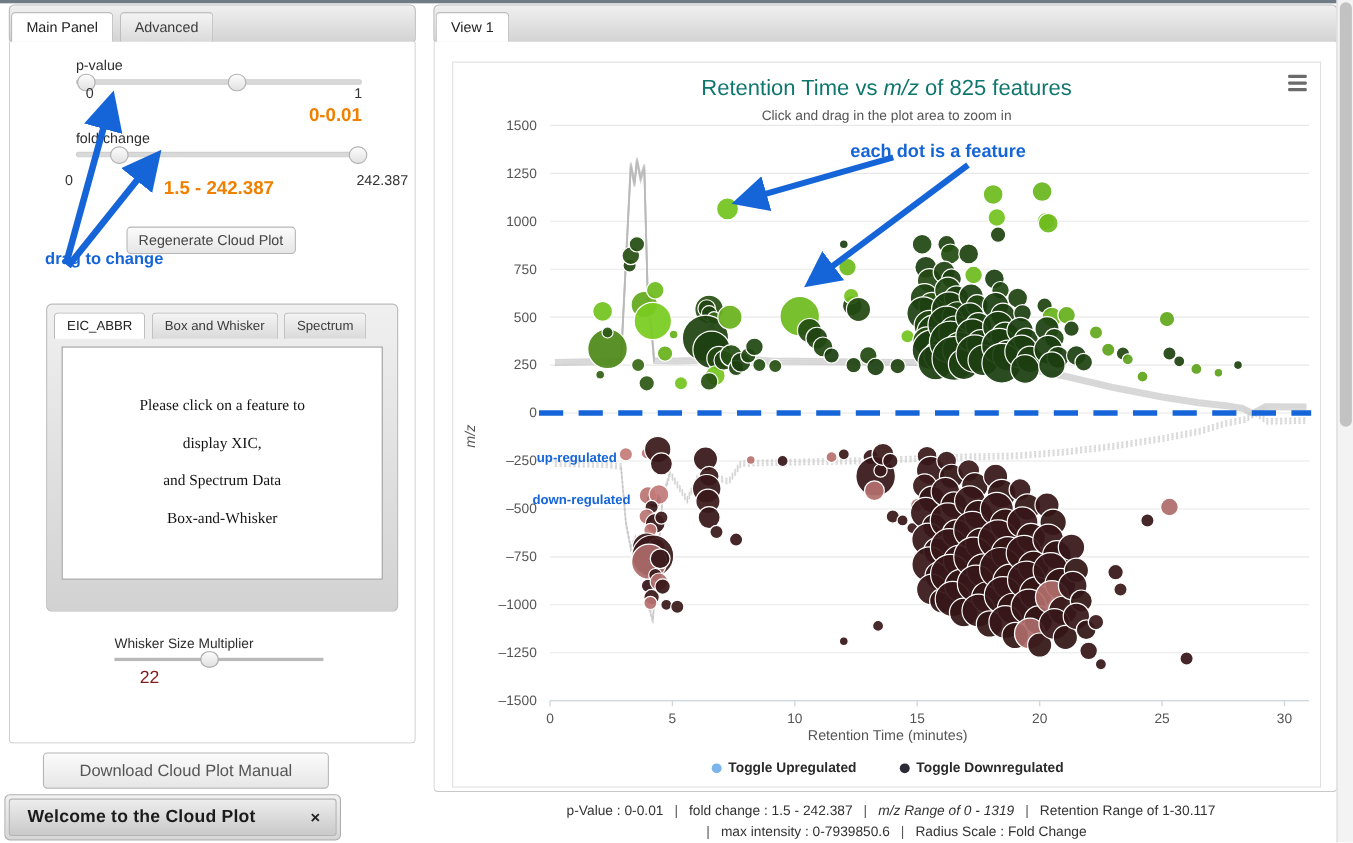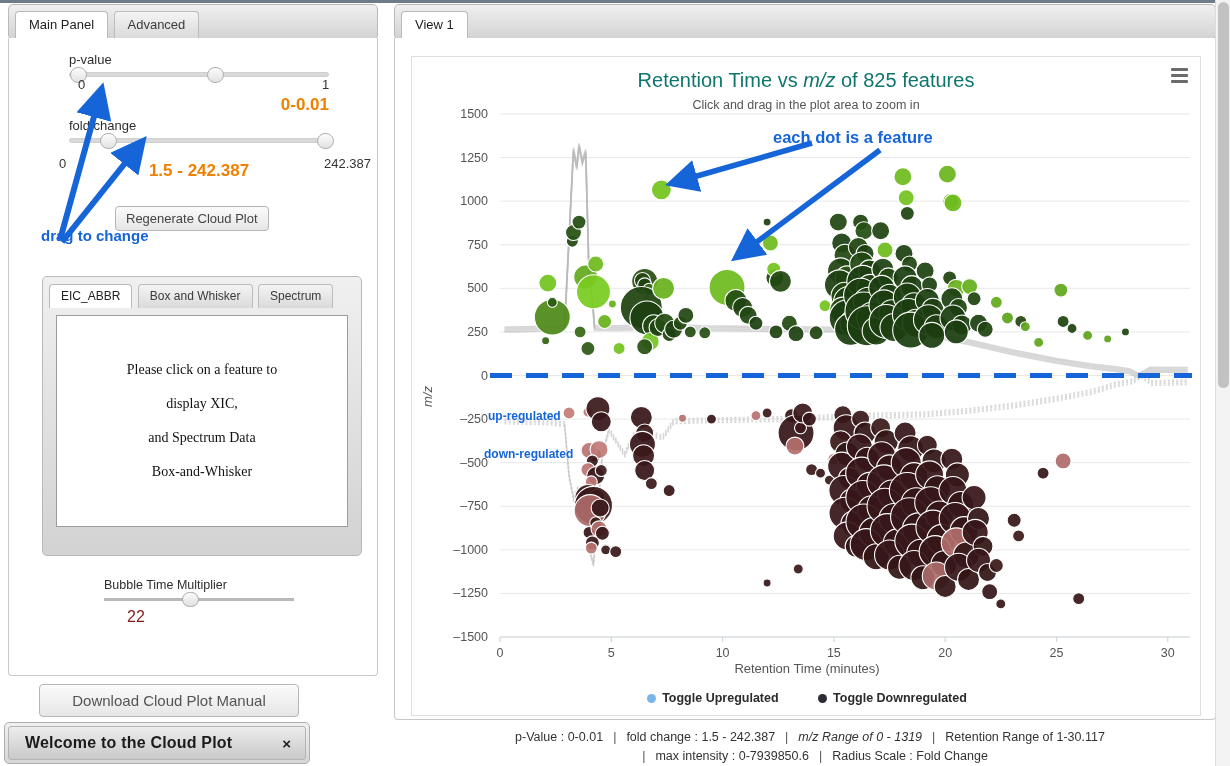--- a/index.html
+++ b/index.html
@@ -11,21 +11,21 @@
     overflow: hidden;
   }
   #root { position: relative; width: 1230px; height: 766px; background:#fff; }
 
   
   .tabstrip {
     position: absolute;
     background: linear-gradient(#f0f0f0,#d2d2d2);
     border: 1px solid #b9b9b9;
     border-radius: 5px;
-    padding: 5px 5px 0 6px;
+    padding: 5px 5px 0 1px;
   }
   .tab {
     display: inline-block;
     font-size: 13px;
     color: #3b3b3b;
     padding: 5px 13px 6px 13px;
     border: 1px solid #bdbdbd;
     border-bottom: none;
     border-radius: 4px 4px 0 0;
     background: linear-gradient(#f4f4f4,#dadada);
@@ -203,21 +203,21 @@
       <span class="tab">Spectrum</span>
       <div id="placeholder-box">
         <div>Please click on a feature to</div>
         <div>display XIC,</div>
         <div>and Spectrum Data</div>
         <div>Box-and-Whisker</div>
       </div>
     </div>
 
     <div id="bubble-mult" style="top:540px;">
-      <div class="slider-label">Bubble Time Multiplier</div>
+      <div class="slider-label">Whisker Size Multiplier</div>
       <div class="tr">
         <div class="hd"></div>
       </div>
       <div class="vv">22</div>
     </div>
   </div>
 
   <div class="btn" id="download-btn">Download Cloud Plot Manual</div>
 
   <div id="welcome-bar">

